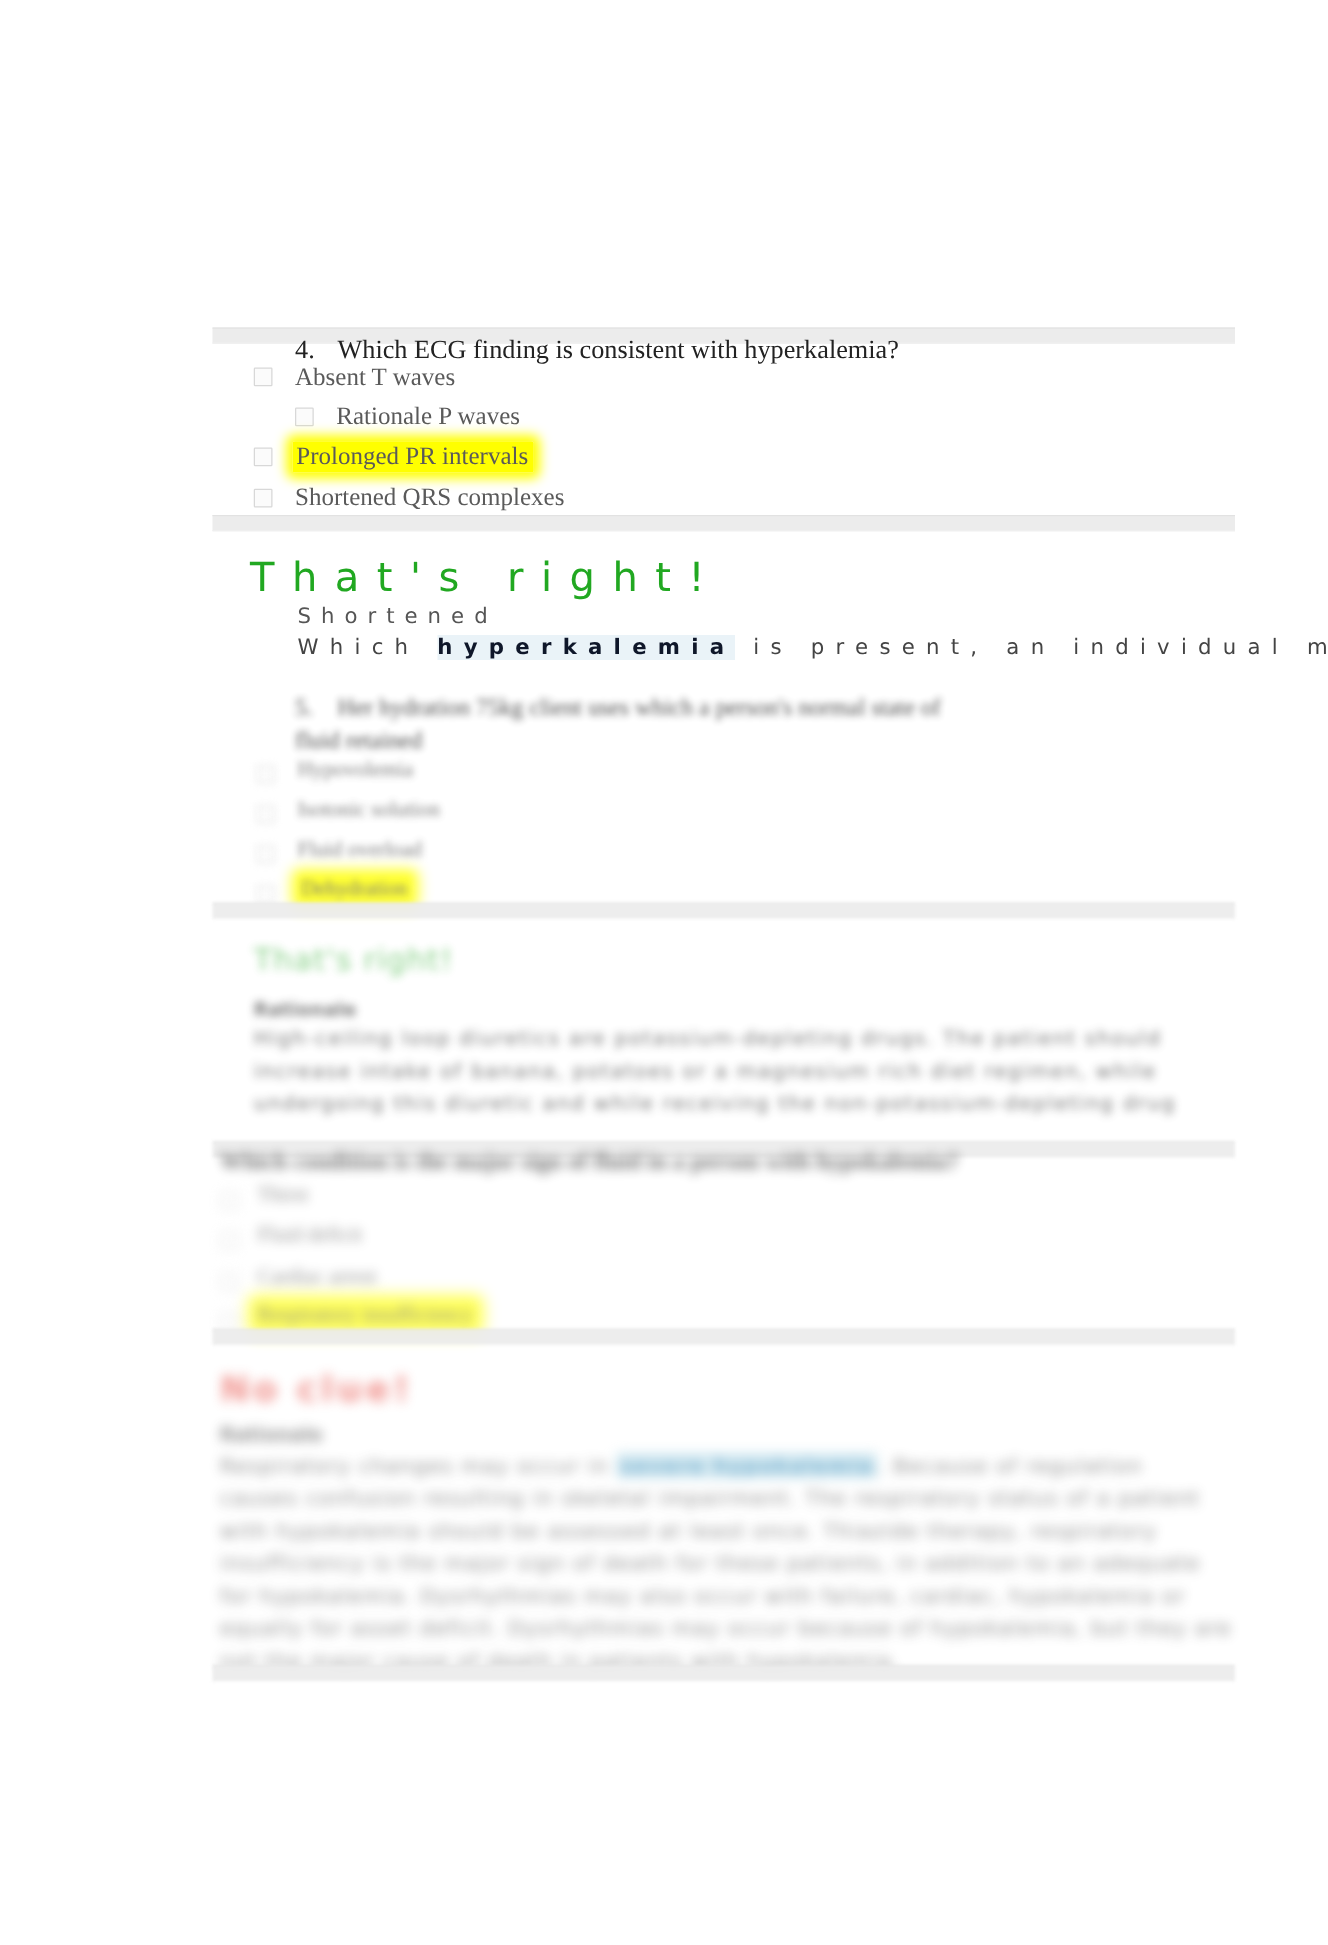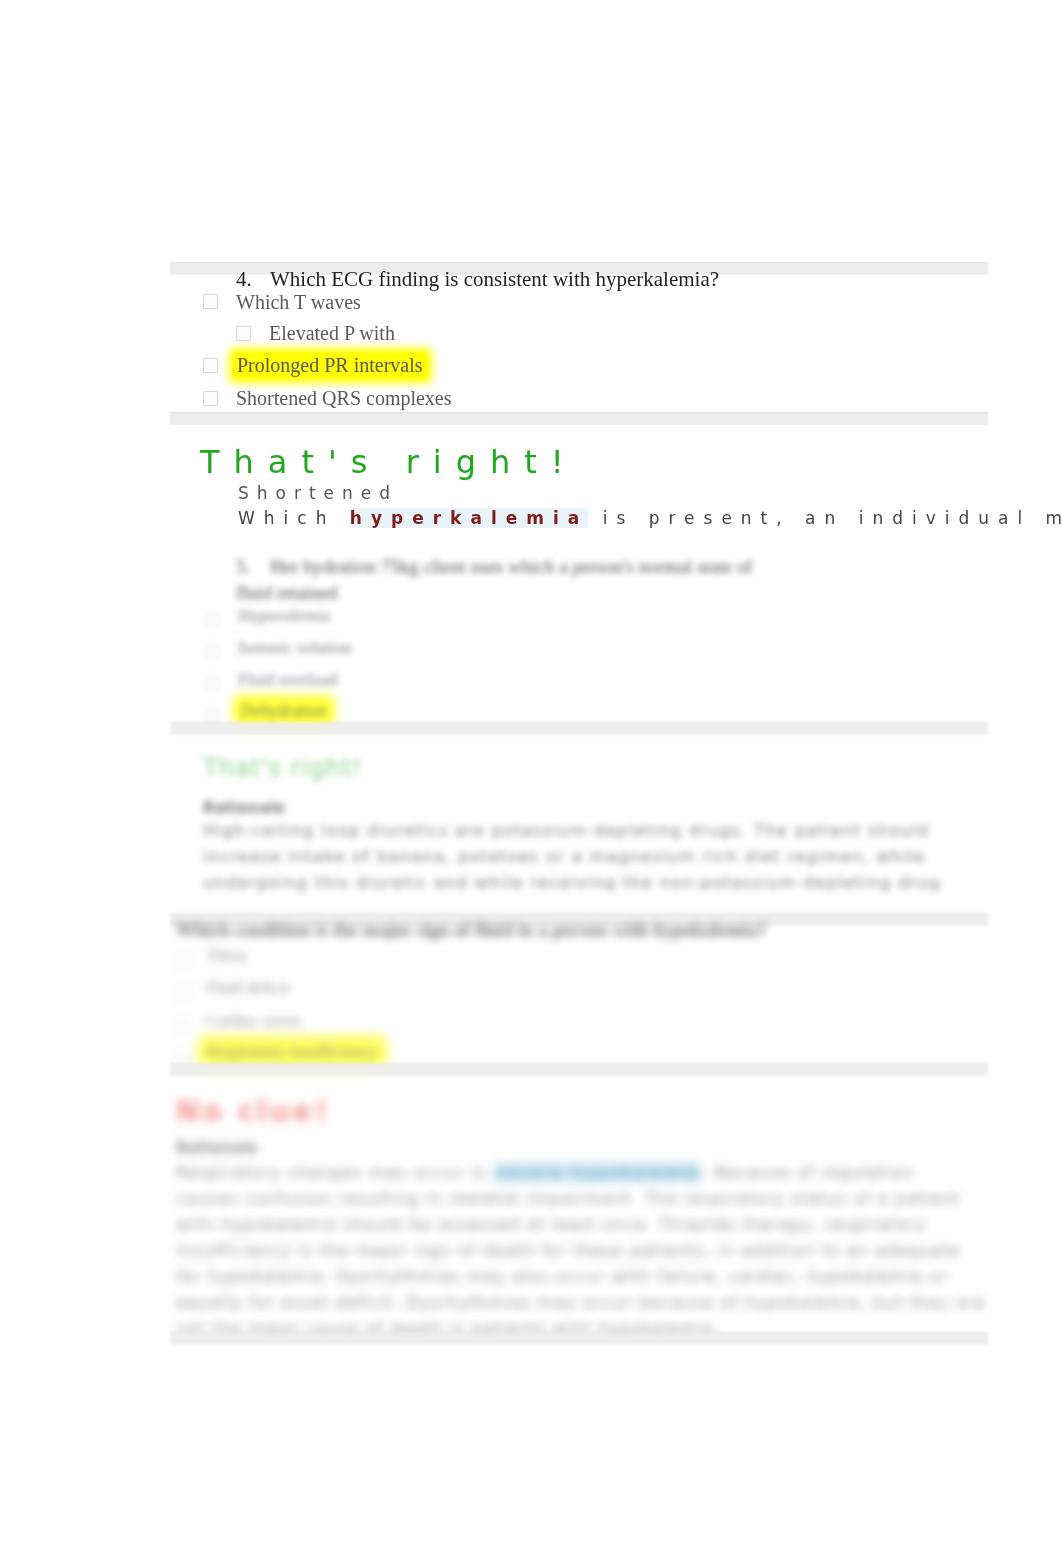--- a/index.html
+++ b/index.html
@@ -107,21 +107,21 @@
   .rationale-body.plain {
     letter-spacing: 0.2px;
     white-space: normal;
     line-height: 26px;
   }
   .lnk {
     color: #2d84b5;
     background: #eaf3f8;
   }
   .lnk-strong {
-    color: #7f1d1d;
+    color: #0f172a;
     font-weight: bold;
   }
   .hl-blue {
     background: #b9dce9;
     color: #2d84b5;
     font-weight: bold;
     padding: 1px 3px;
     border-radius: 2px;
   }
 
@@ -147,26 +147,26 @@
   <div class="sep" style="top:262px;"></div>
 
   <div>
 
     <div class="q-line q-title" style="left:188px; top:267px;">
       <span class="q-num">4.</span><span>Which ECG finding is consistent with hyperkalemia?</span>
     </div>
 
     <div class="cbox" style="left:155px; top:294px;"></div>
     <div class="q-line opt" style="left:188px; top:291px;">
-      <span>Which T waves</span>
+      <span>Absent T waves</span>
     </div>
 
     <div class="cbox" style="left:188px; top:326px;"></div>
     <div class="q-line opt" style="left:221px; top:322px;">
-      <span>Elevated P with</span>
+      <span>Rationale P waves</span>
     </div>
 
     <div class="cbox" style="left:155px; top:358px;"></div>
     <div class="q-line opt" style="left:186px; top:354px;">
       <span class="hl-yellow">Prolonged PR intervals</span>
     </div>
 
     <div class="cbox" style="left:155px; top:391px;"></div>
     <div class="q-line opt" style="left:188px; top:387px;">
       <span>Shortened QRS complexes</span>

